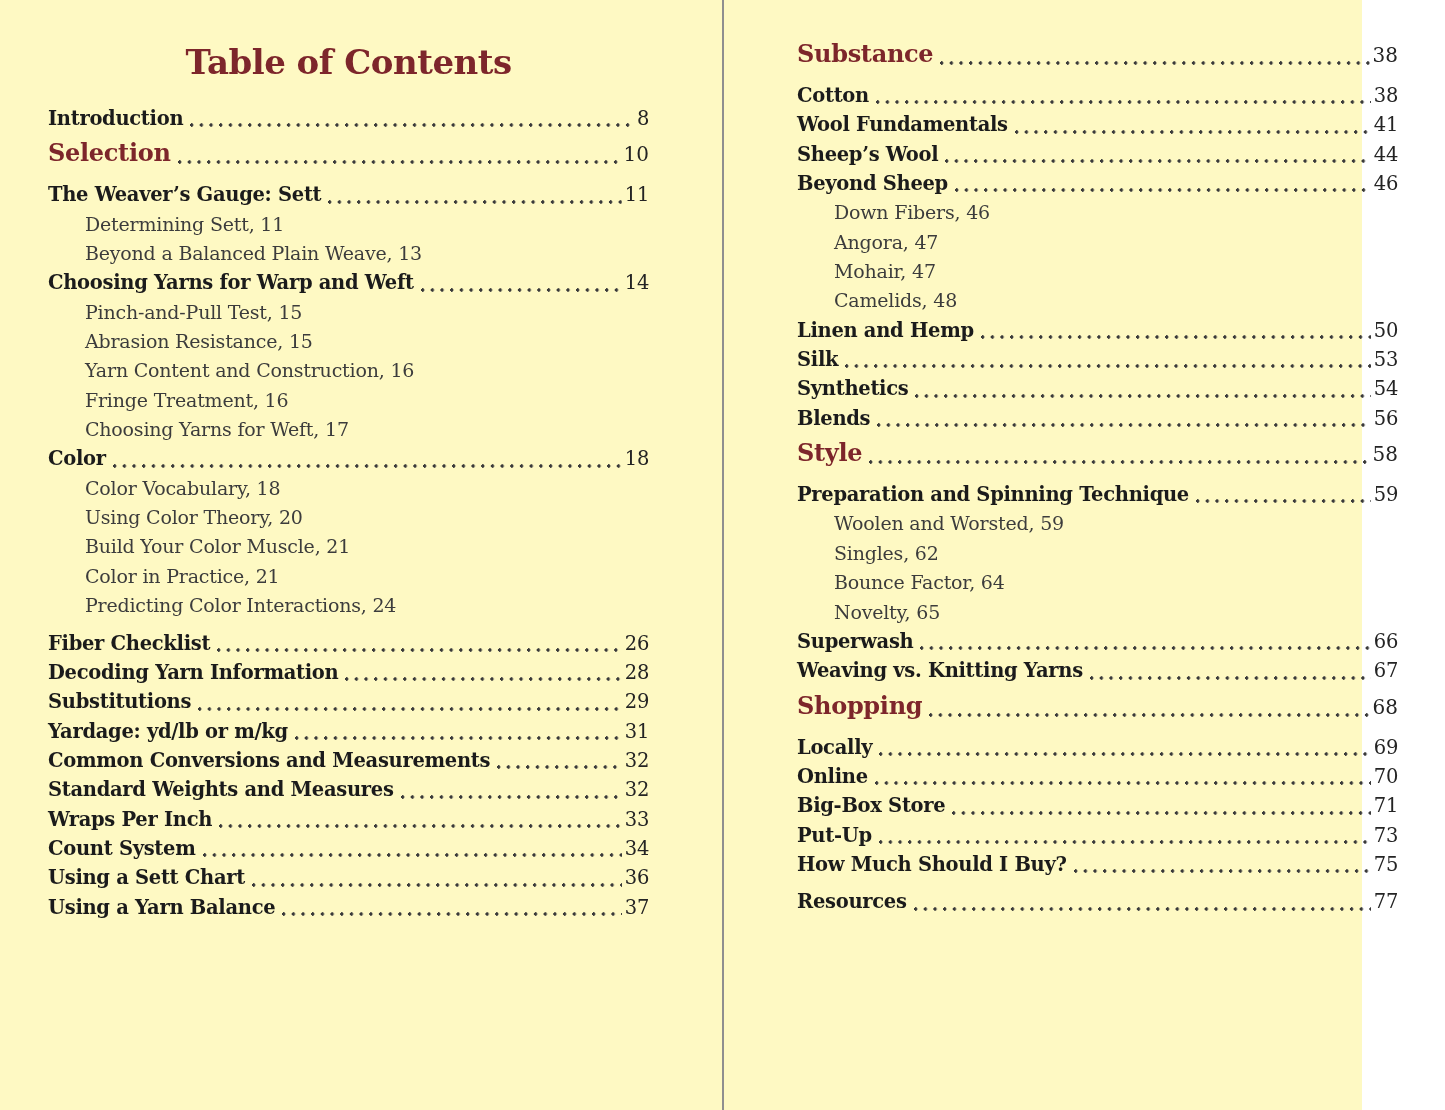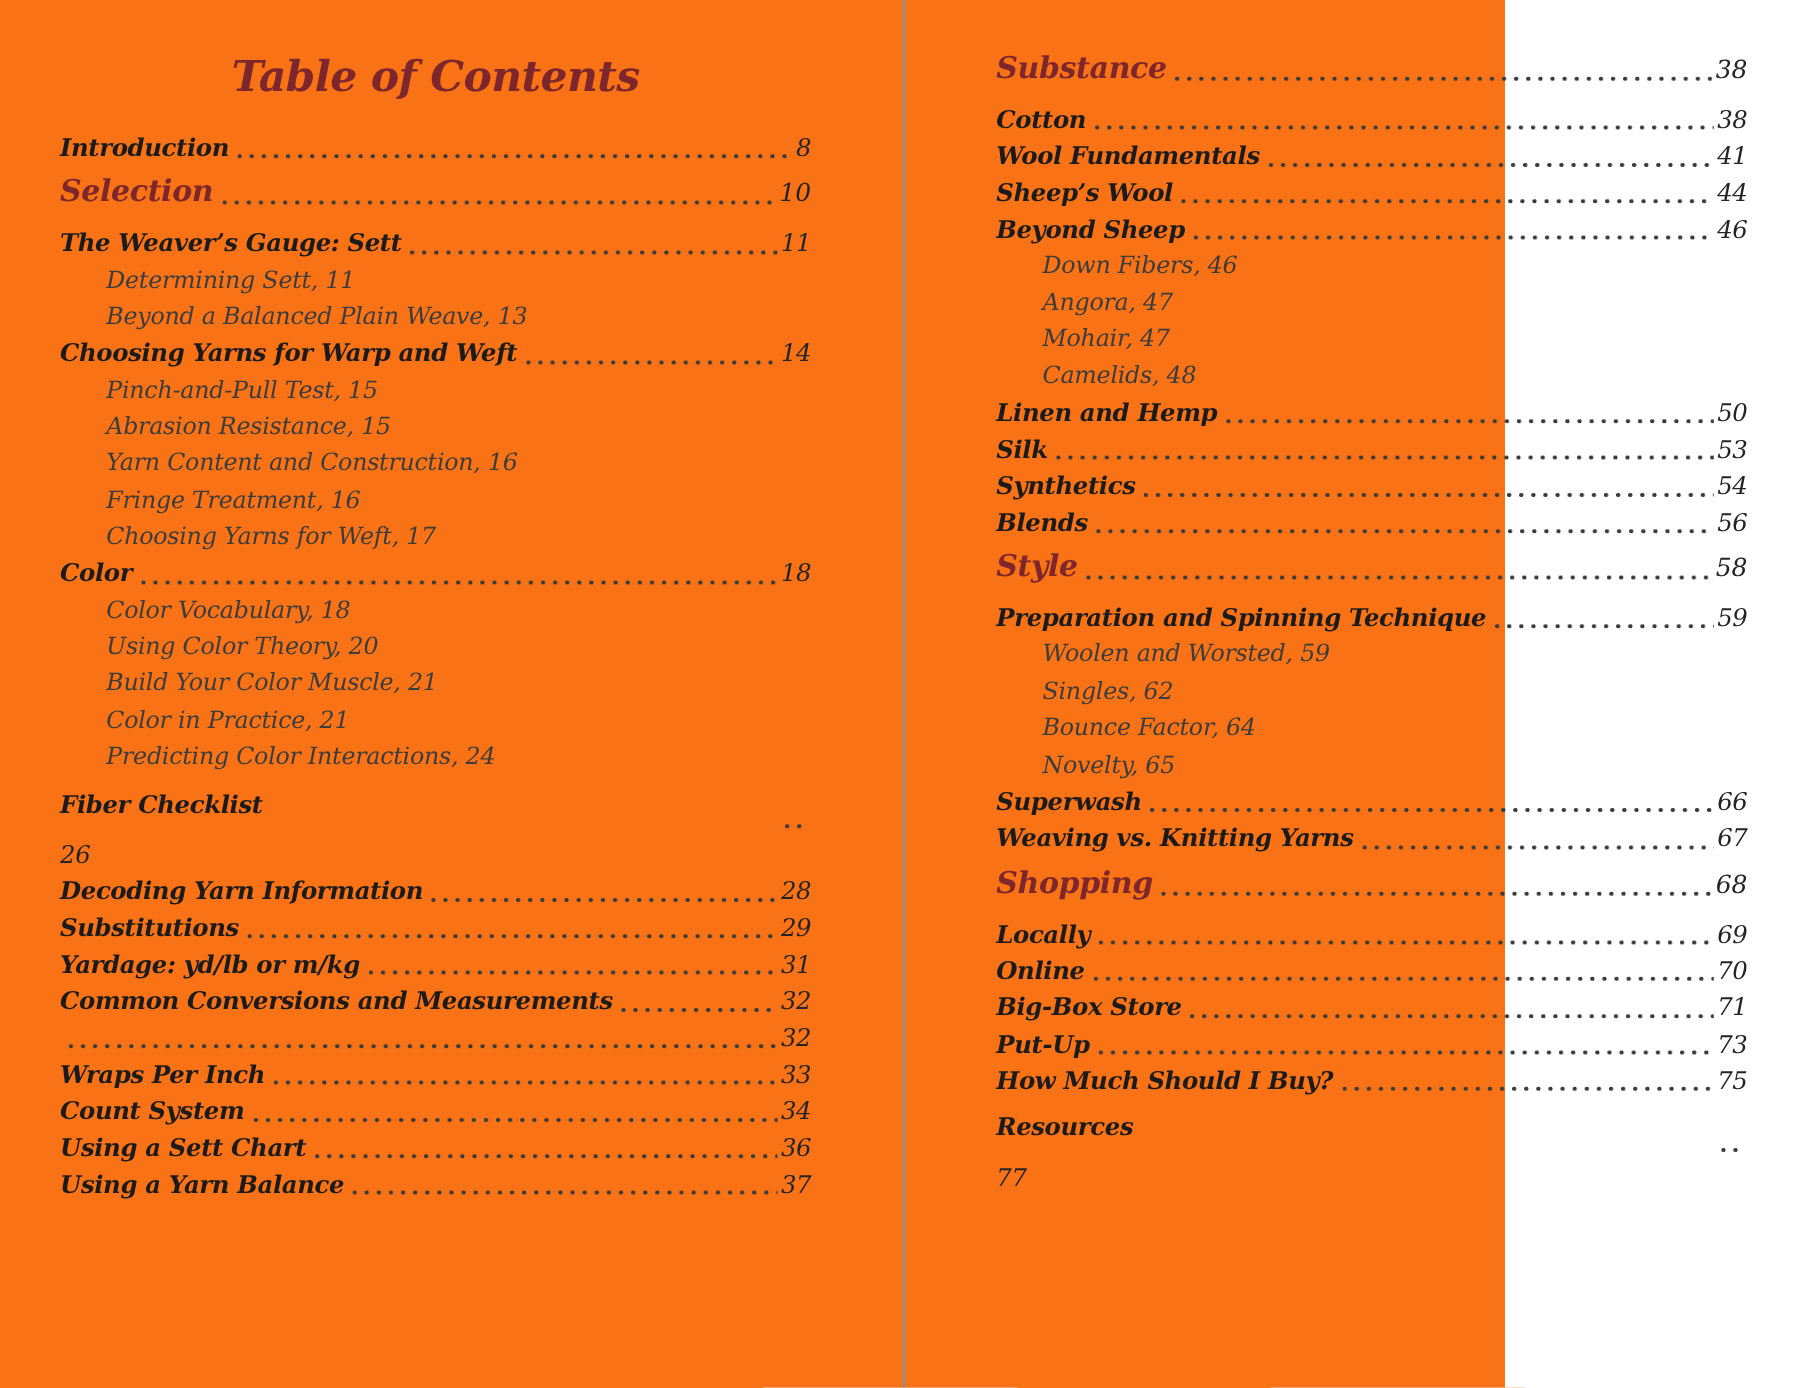--- a/index.html
+++ b/index.html
@@ -3,21 +3,21 @@
 <meta charset="utf-8">
 <style>
   html, body { margin: 0; padding: 0; background: #ffffff; }
   body {
     width: 1445px; height: 1110px;
     font-family: "DejaVu Serif", "Liberation Serif", serif;
     color: #222222;
     position: relative;
     overflow: hidden;
   }
-  .page { position: relative; width: 1204px; height: 1110px; background: #f97316; font-style: italic; }
+  .page { position: relative; width: 1362px; height: 1110px; background: #fef9c3; }
 
   .divider {
     position: absolute; left: 722px; top: 0;
     width: 2px; height: 1110px;
     background: #8f8f8f;
   }
 
   .col { position: absolute; top: 0; width: 601px; }
   .col-left  { left: 48px; }
   .col-right { left: 797px; padding-top: 34px; }
@@ -47,21 +47,21 @@
     margin-bottom: 10px;
   }
   .row.heading .label {
     font-size: 24px;
     font-weight: bold;
     color: #7d262b;
     letter-spacing: -0.3px;
     white-space: nowrap;
   }
 
-  .row.gap-before { margin-top: 8px; flex-direction: column; }
+  .row.gap-before { margin-top: 8px; }
 
   .row.sub {
     display: block;
     font-size: 19px;
     line-height: 29.35px;
     padding-left: 37px;
     color: #3c3c3c;
     letter-spacing: -0.2px;
     white-space: nowrap;
   }
@@ -150,20 +150,21 @@
           <span class="label">Yardage: yd/lb or m/kg</span>
           <span class="leader"></span>
           <span class="pagenum">31</span>
         </div>
         <div class="row entry">
           <span class="label">Common Conversions and Measurements</span>
           <span class="leader"></span>
           <span class="pagenum">32</span>
         </div>
         <div class="row entry">
+          <span class="label">Standard Weights and Measures</span>
           <span class="leader"></span>
           <span class="pagenum">32</span>
         </div>
         <div class="row entry">
           <span class="label">Wraps Per Inch</span>
           <span class="leader"></span>
           <span class="pagenum">33</span>
         </div>
         <div class="row entry">
           <span class="label">Count System</span>

